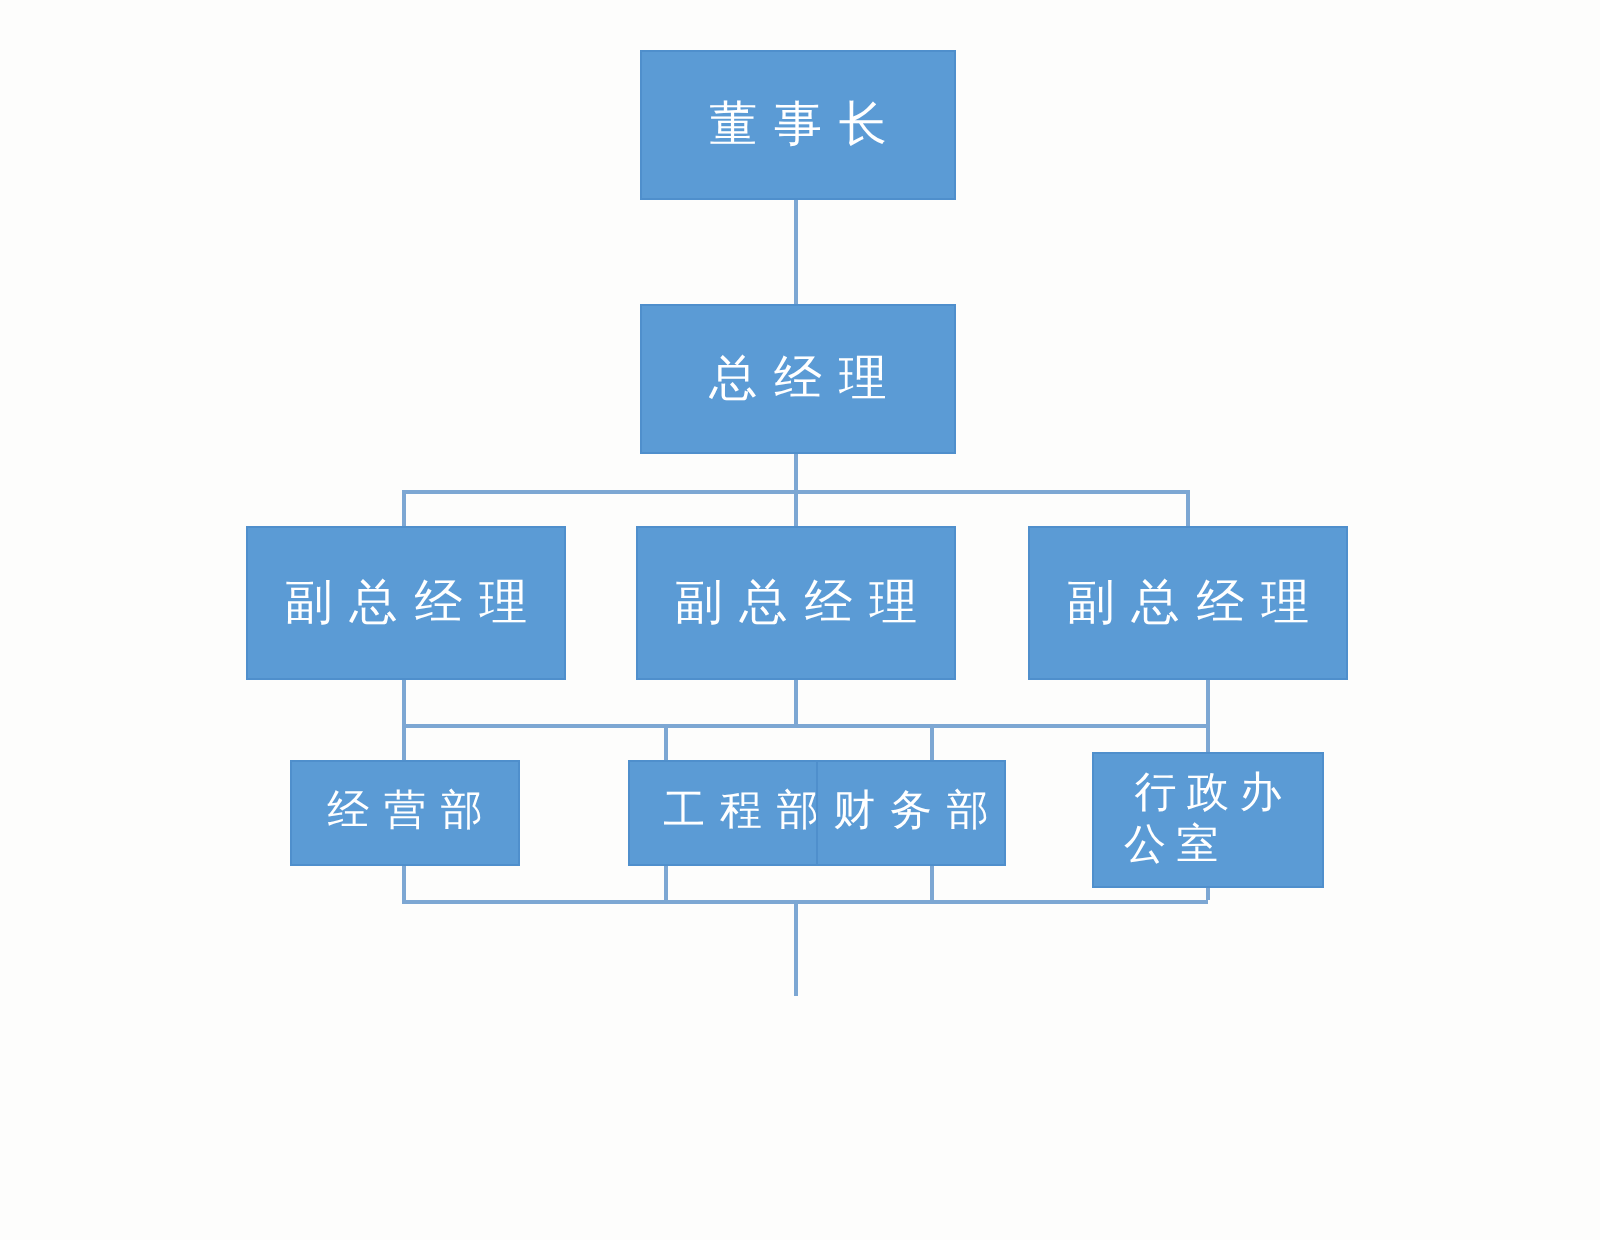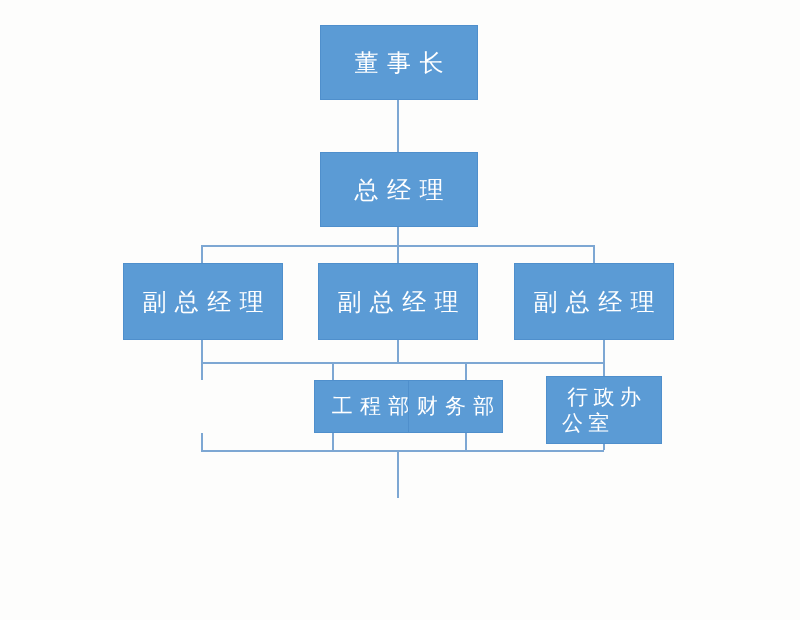--- a/index.html
+++ b/index.html
@@ -96,20 +96,21 @@
   <div class="node lvl-big n-chairman">董事长</div>
 
   <div class="node lvl-big n-gm">总经理</div>
 
   <div class="node lvl-big n-dgm">副总经理</div>
 
   <div class="node lvl-big n-findir">副总经理</div>
 
   <div class="node lvl-big n-chiefeng">副总经理</div>
 
+  <div class="node lvl-sm n-ops">经营部</div>
 
   <div class="node lvl-sm n-eng">工程部</div>
 
   <div class="node lvl-sm n-fin">财务部</div>
 
   <div class="node lvl-sm n-admin">行政办
 公室</div>
 
 
 </div>

